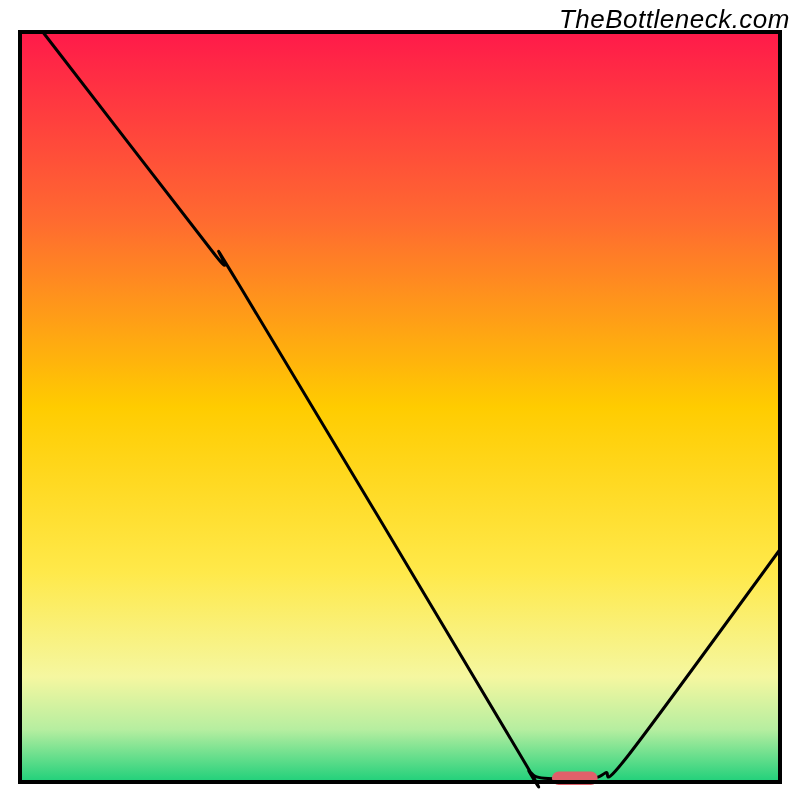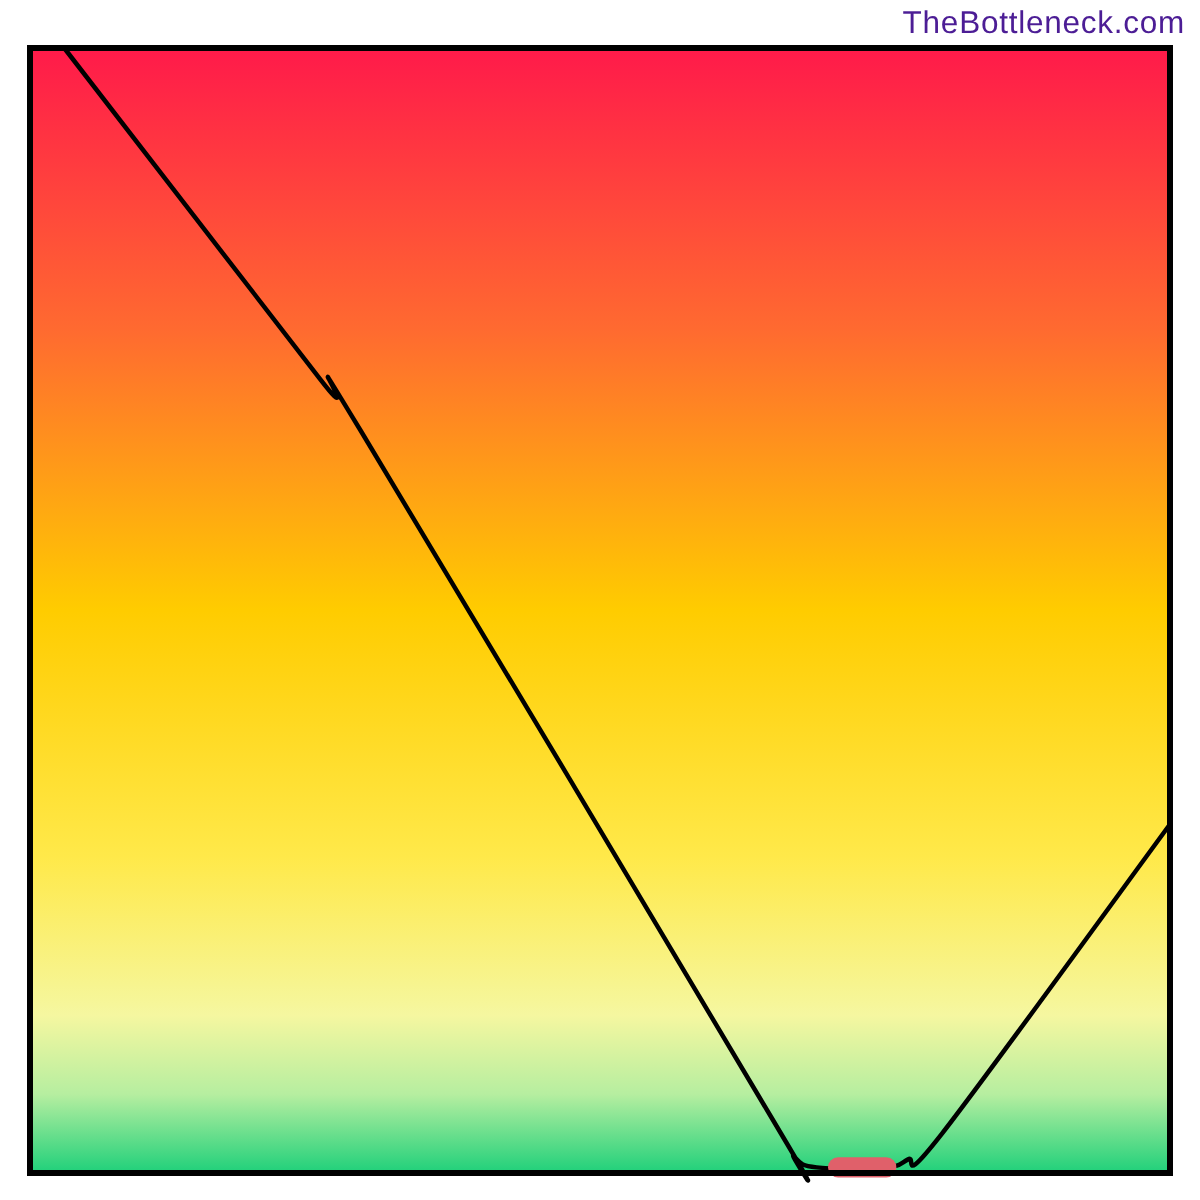--- a/index.html
+++ b/index.html
@@ -12,24 +12,25 @@
   }
   .stage {
     position: relative;
     width: 800px;
     height: 800px;
   }
   .attribution {
     position: absolute;
     top: 4px;
     right: 10px;
-    color: #4c1d95;
-    font-size: 21px;
+    color: #000000;
+    font-size: 26px;
     font-weight: 500;
     letter-spacing: 0.5px;
+    font-style: italic;
   }
   svg {
     display: block;
   }
 </style>
 </head>
 <body>
 
 <div class="stage">
   <div class="attribution">TheBottleneck.com</div>

